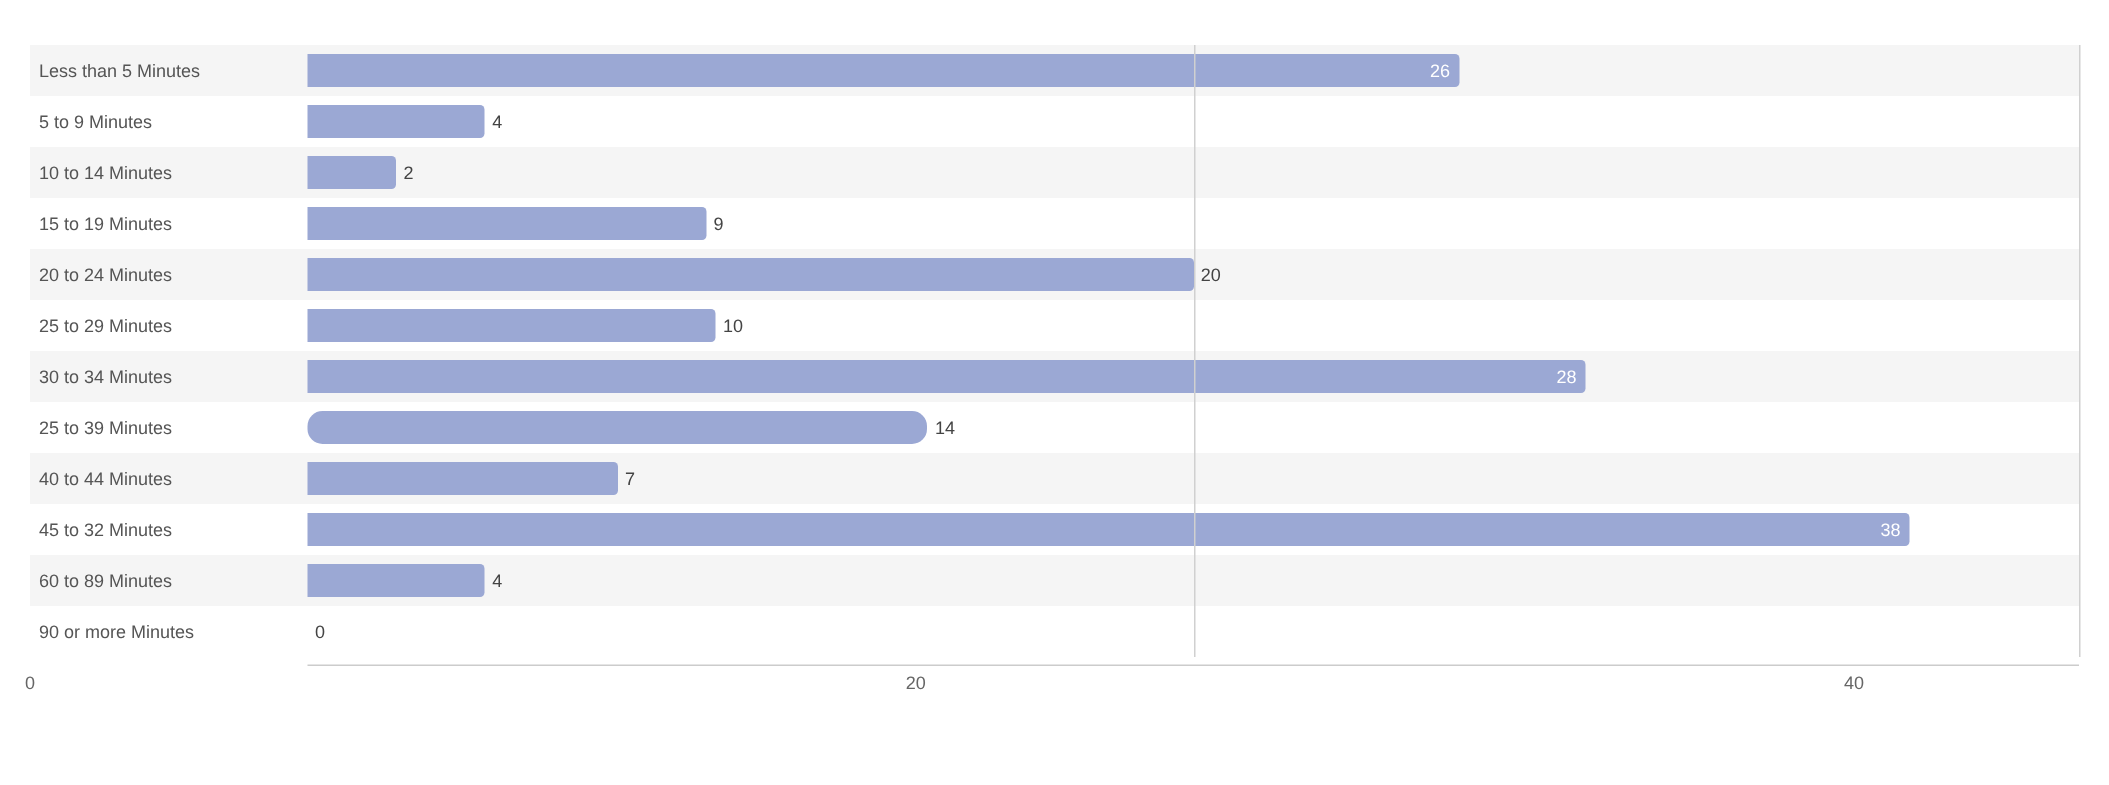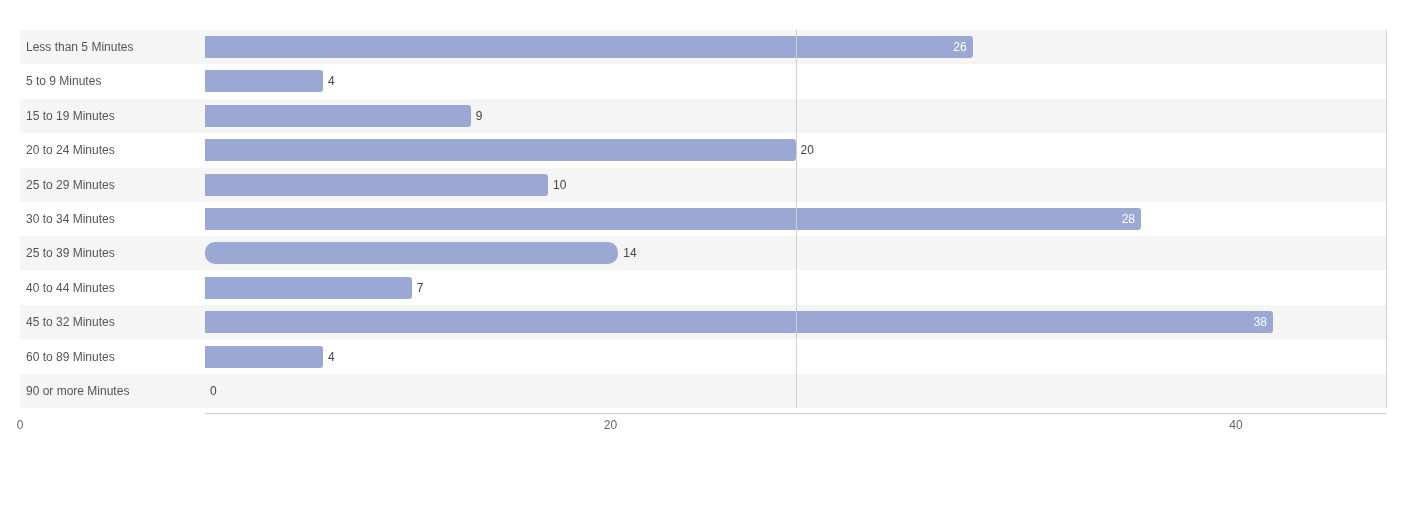--- a/index.html
+++ b/index.html
@@ -136,47 +136,55 @@
         </div>
         <div class="bar-row">
           <div class="bar-label">5 to 9 Minutes</div>
           <div class="bar-track">
             <div class="bar-fill" style="width: 118.1px; min-width: 4px;">
               <span class="bar-value bar-value-outside">4</span>
             </div>
           </div>
         </div>
         <div class="bar-row">
+          <div class="bar-label">10 to 14 Minutes</div>
+          <div class="bar-track">
+            <div class="bar-fill" style="width: 59.05px; min-width: 4px;">
+              <span class="bar-value bar-value-outside">2</span>
+            </div>
+          </div>
+        </div>
+        <div class="bar-row">
           <div class="bar-label">15 to 19 Minutes</div>
           <div class="bar-track">
             <div class="bar-fill" style="width: 265.725px; min-width: 4px;">
               <span class="bar-value bar-value-outside">9</span>
             </div>
           </div>
         </div>
         <div class="bar-row">
           <div class="bar-label">20 to 24 Minutes</div>
           <div class="bar-track">
             <div class="bar-fill" style="width: 590.5px; min-width: 4px;">
               <span class="bar-value bar-value-outside">20</span>
             </div>
           </div>
         </div>
         <div class="bar-row">
           <div class="bar-label">25 to 29 Minutes</div>
           <div class="bar-track">
-            <div class="bar-fill" style="width: 343px; min-width: 4px;">
+            <div class="bar-fill" style="width: 272px; min-width: 4px;">
               <span class="bar-value bar-value-outside">10</span>
             </div>
           </div>
         </div>
         <div class="bar-row">
           <div class="bar-label">30 to 34 Minutes</div>
           <div class="bar-track">
-            <div class="bar-fill" style="width: 936px; min-width: 4px;">
+            <div class="bar-fill" style="width: 852px; min-width: 4px;">
               <span class="bar-value bar-value-inside">28</span>
             </div>
           </div>
         </div>
         <div class="bar-row">
           <div class="bar-label">25 to 39 Minutes</div>
           <div class="bar-track">
             <div class="bar-fill" style="width: 413.35px; min-width: 4px; border-radius: 10px;">
               <span class="bar-value bar-value-outside">14</span>
             </div>

